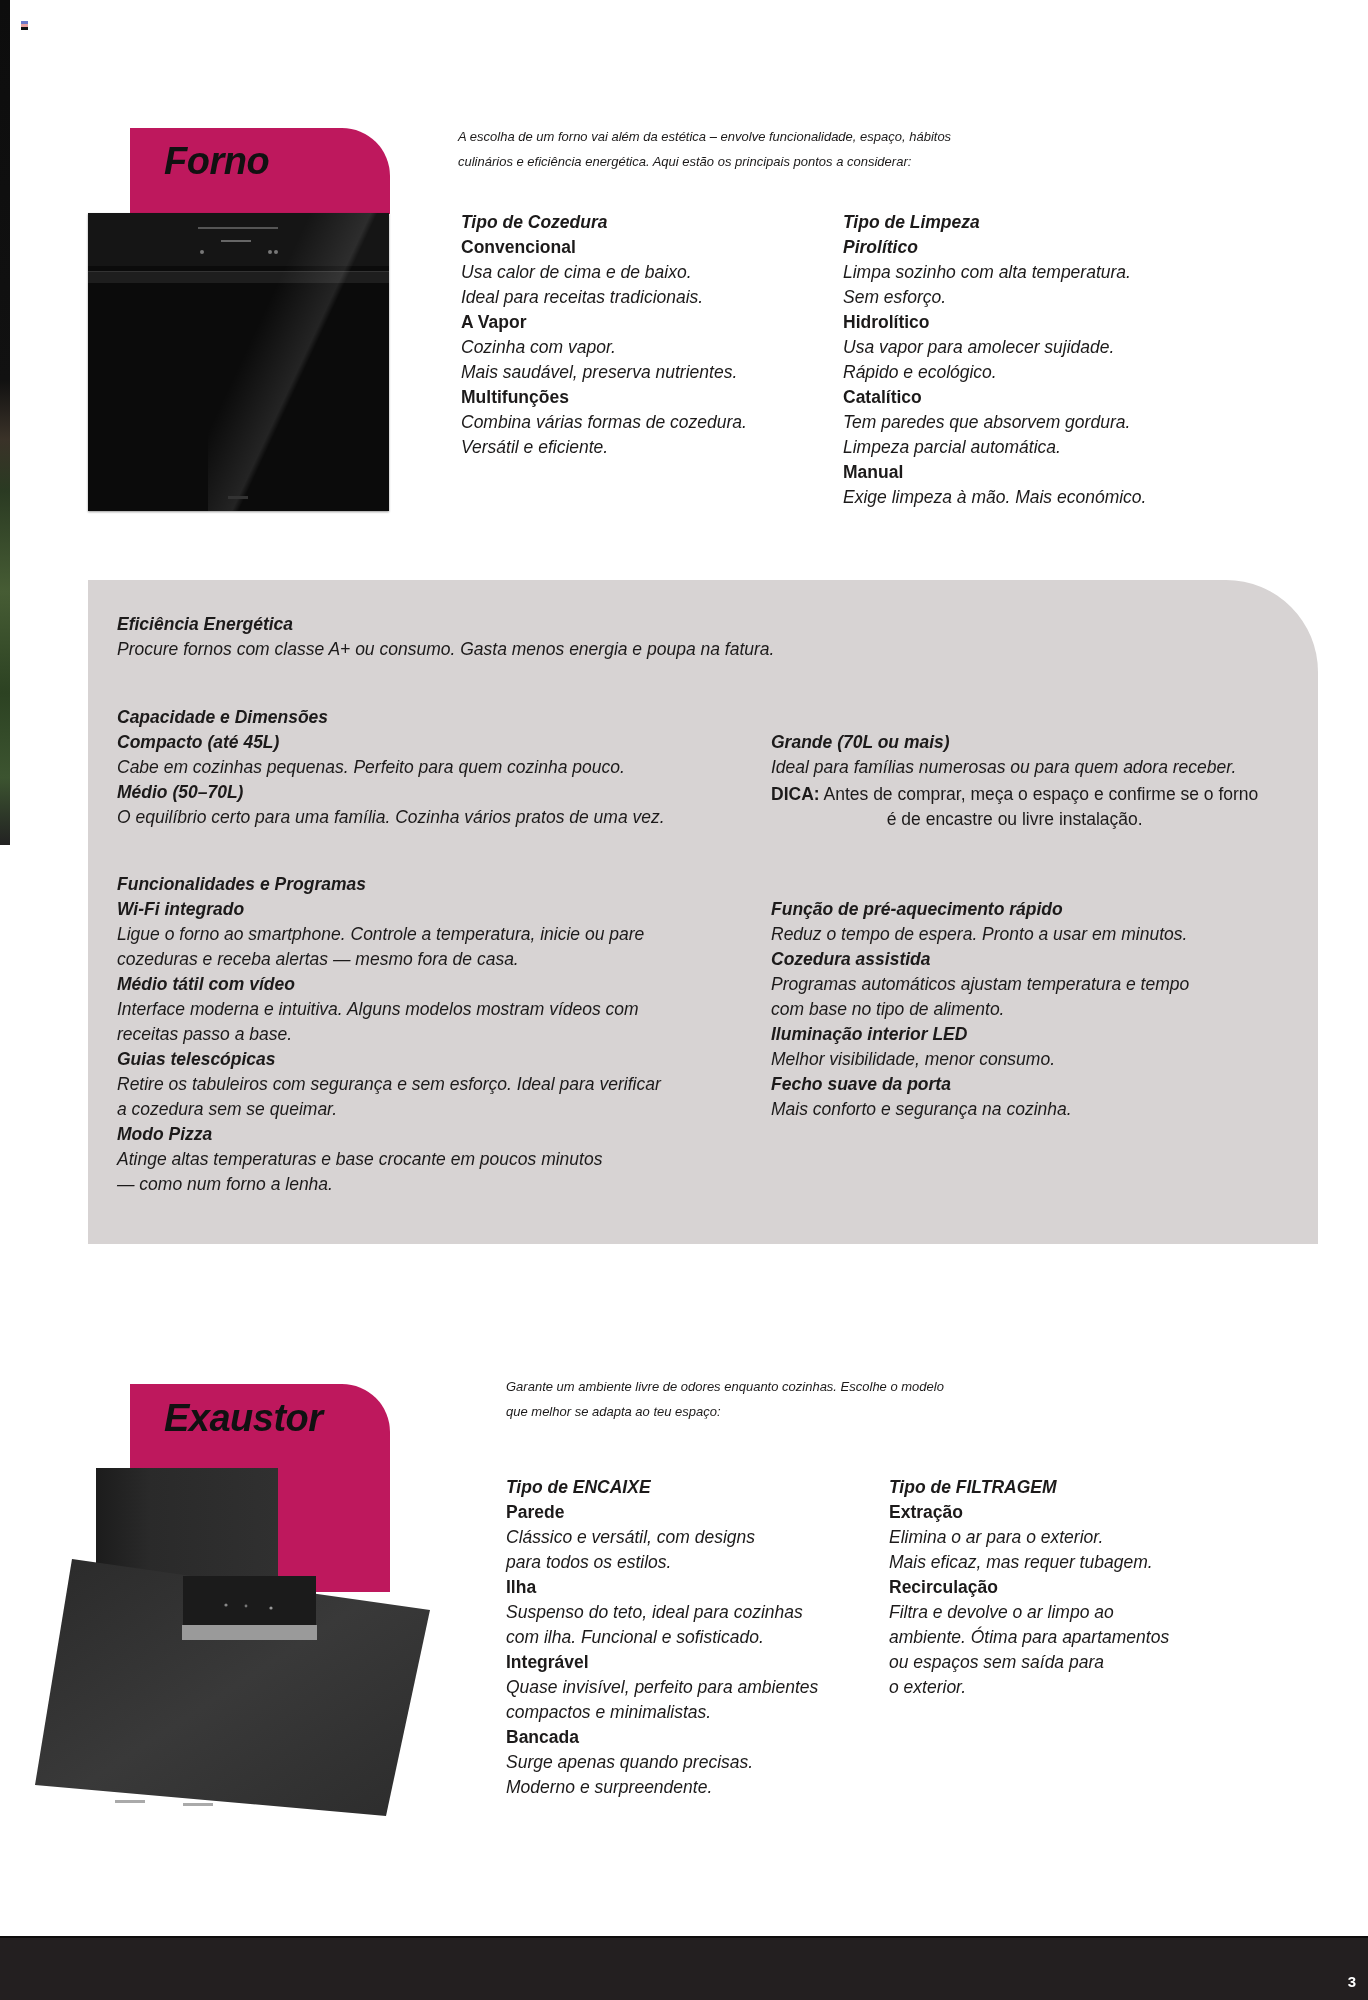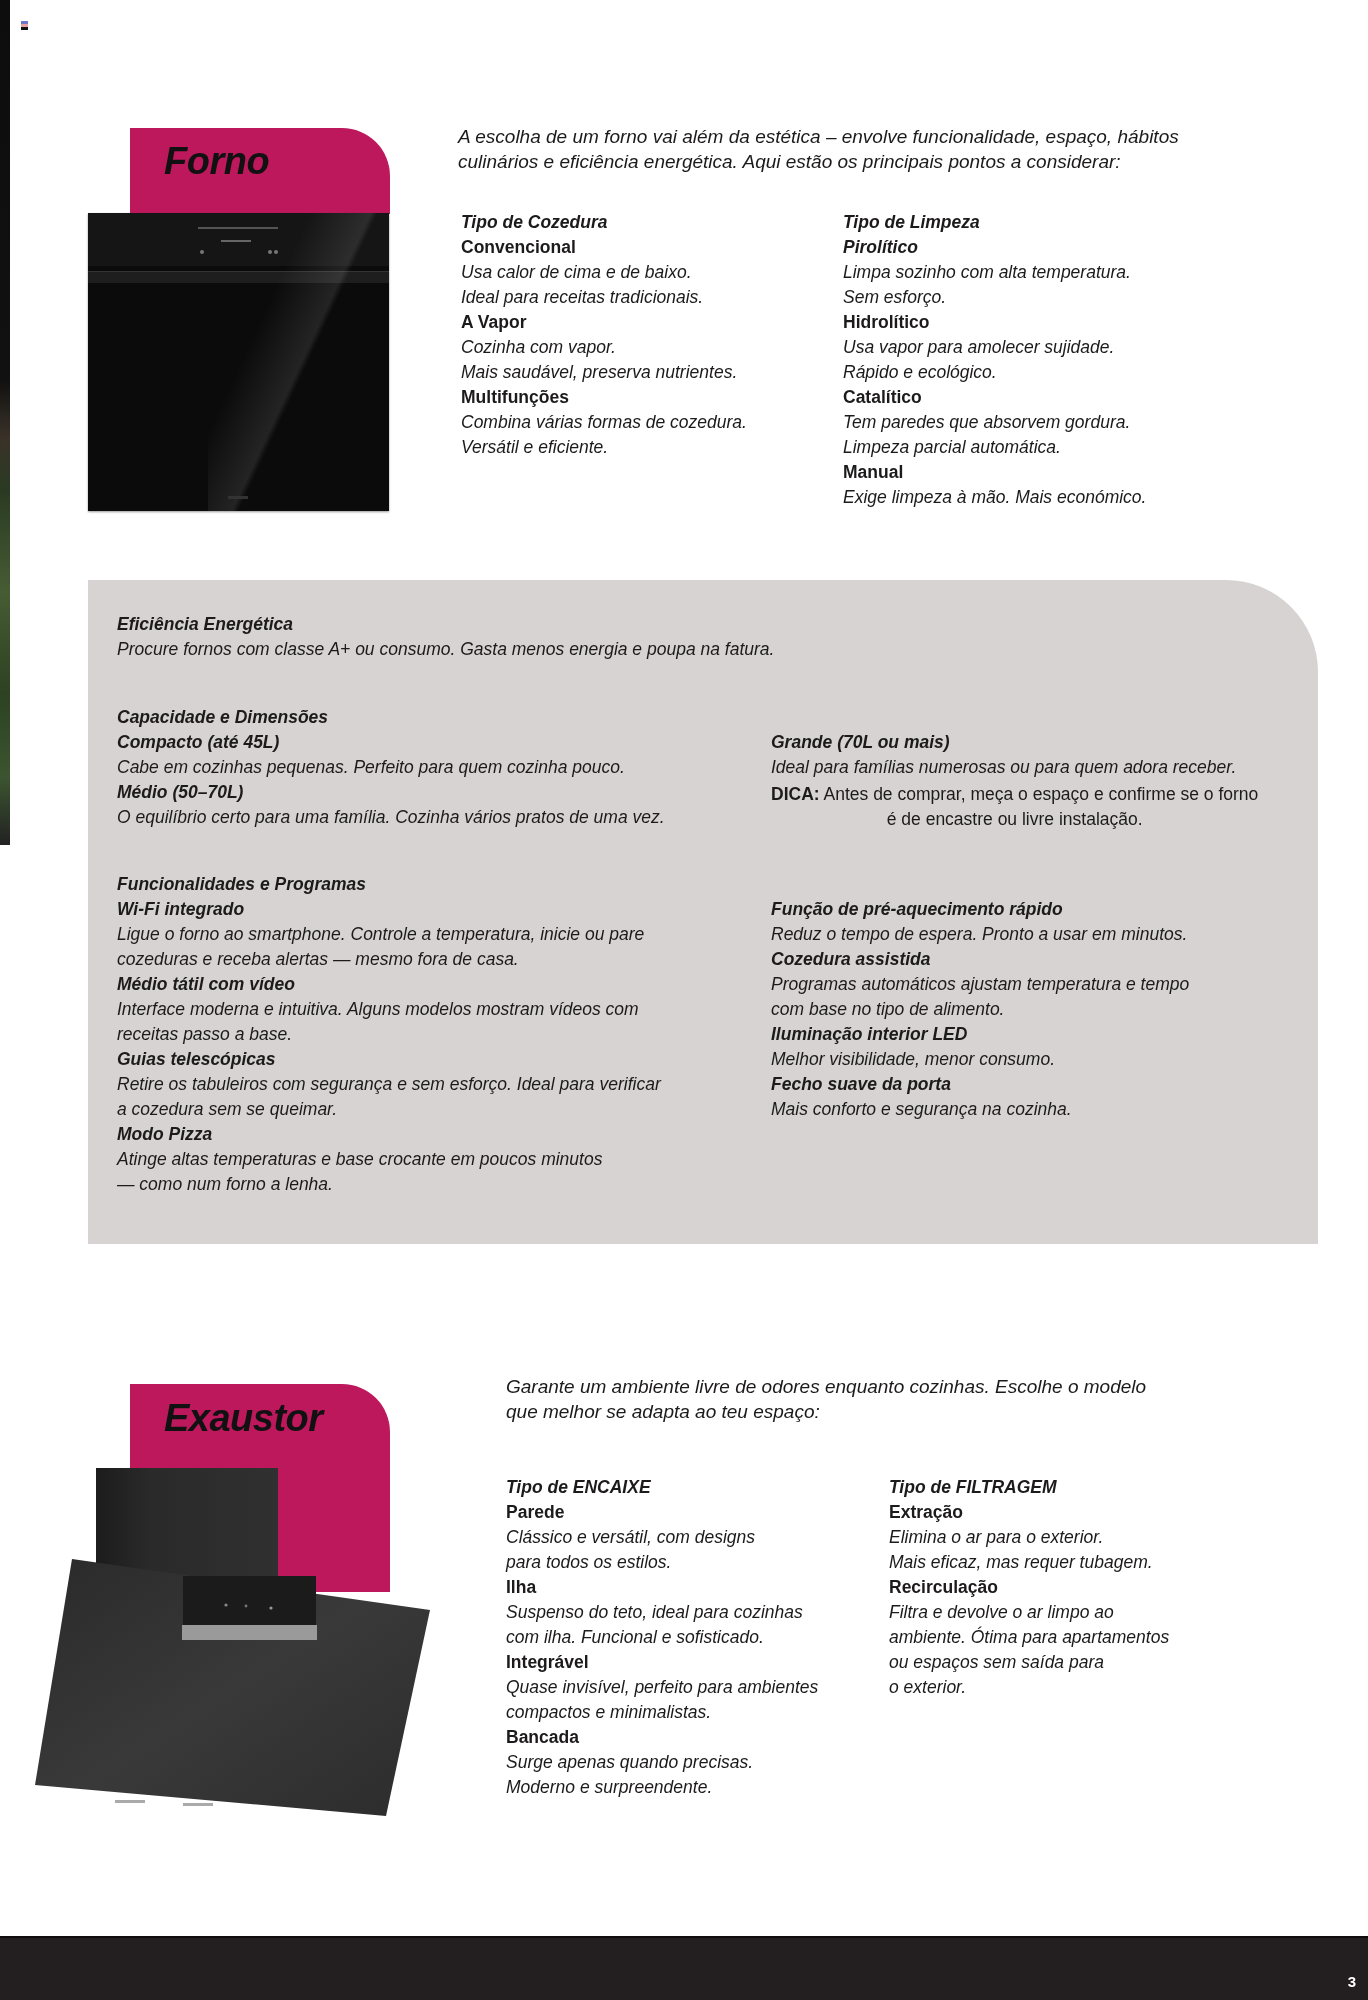--- a/index.html
+++ b/index.html
@@ -22,21 +22,21 @@
     background: linear-gradient(115deg, rgba(255,255,255,0) 30%, rgba(255,255,255,.10) 48%, rgba(255,255,255,0) 50%); }
   .oven .display { position: absolute; left: 110px; top: 14px; width: 80px; height: 2px; background: #555; }
   .oven .display2 { position: absolute; left: 133px; top: 27px; width: 30px; height: 2px; background: #666; }
   .oven .knob { position: absolute; width: 4px; height: 4px; border-radius: 50%; background: #777; top: 37px; }
   .oven .brand { position: absolute; left: 140px; bottom: 12px; width: 20px; height: 3px; background: #333; }
 
   
   .hood-chimney { position: absolute; left: 96px; top: 1468px; width: 182px; height: 150px; background: linear-gradient(90deg, #1c1c1c 0%, #2a2a2a 30%, #303030 100%); }
   .hood-panel { position: absolute; left: 0; top: 0; width: 1368px; height: 2000px; pointer-events: none; }
 
-  .intro { position: absolute; font-style: italic; font-size: 19px; line-height: 25px; color: #1c1a1a; }
+  .intro { position: absolute; font-style: italic; font-size: 13px; line-height: 25px; color: #1c1a1a; }
 
   .col { position: absolute; font-size: 17.5px; line-height: 25px; }
   .col .h { font-weight: bold; font-style: italic; }
   .col .sub { font-weight: bold; }
   .col .d { font-style: italic; }
 
   .graybox { position: absolute; left: 88px; top: 580px; width: 1230px; height: 664px; background: #d7d3d3; border-top-right-radius: 92px; }
   .gb-text { position: absolute; font-size: 17.5px; line-height: 25px; }
   .gb-text .h { font-weight: bold; font-style: italic; }
   .gb-text .sub { font-weight: bold; font-style: italic; }

